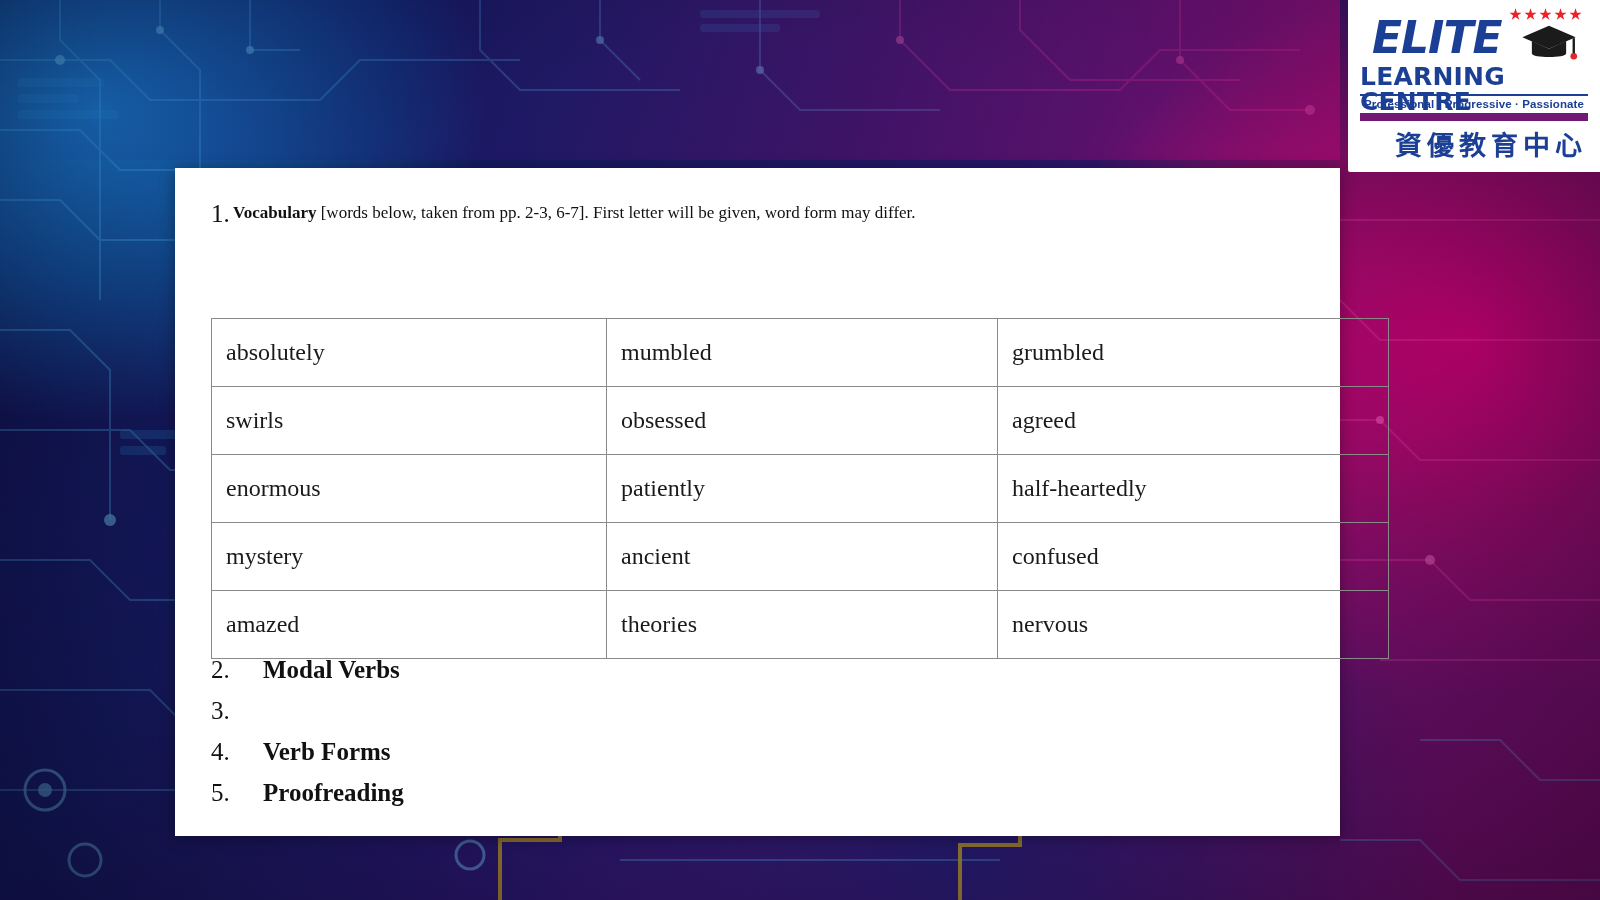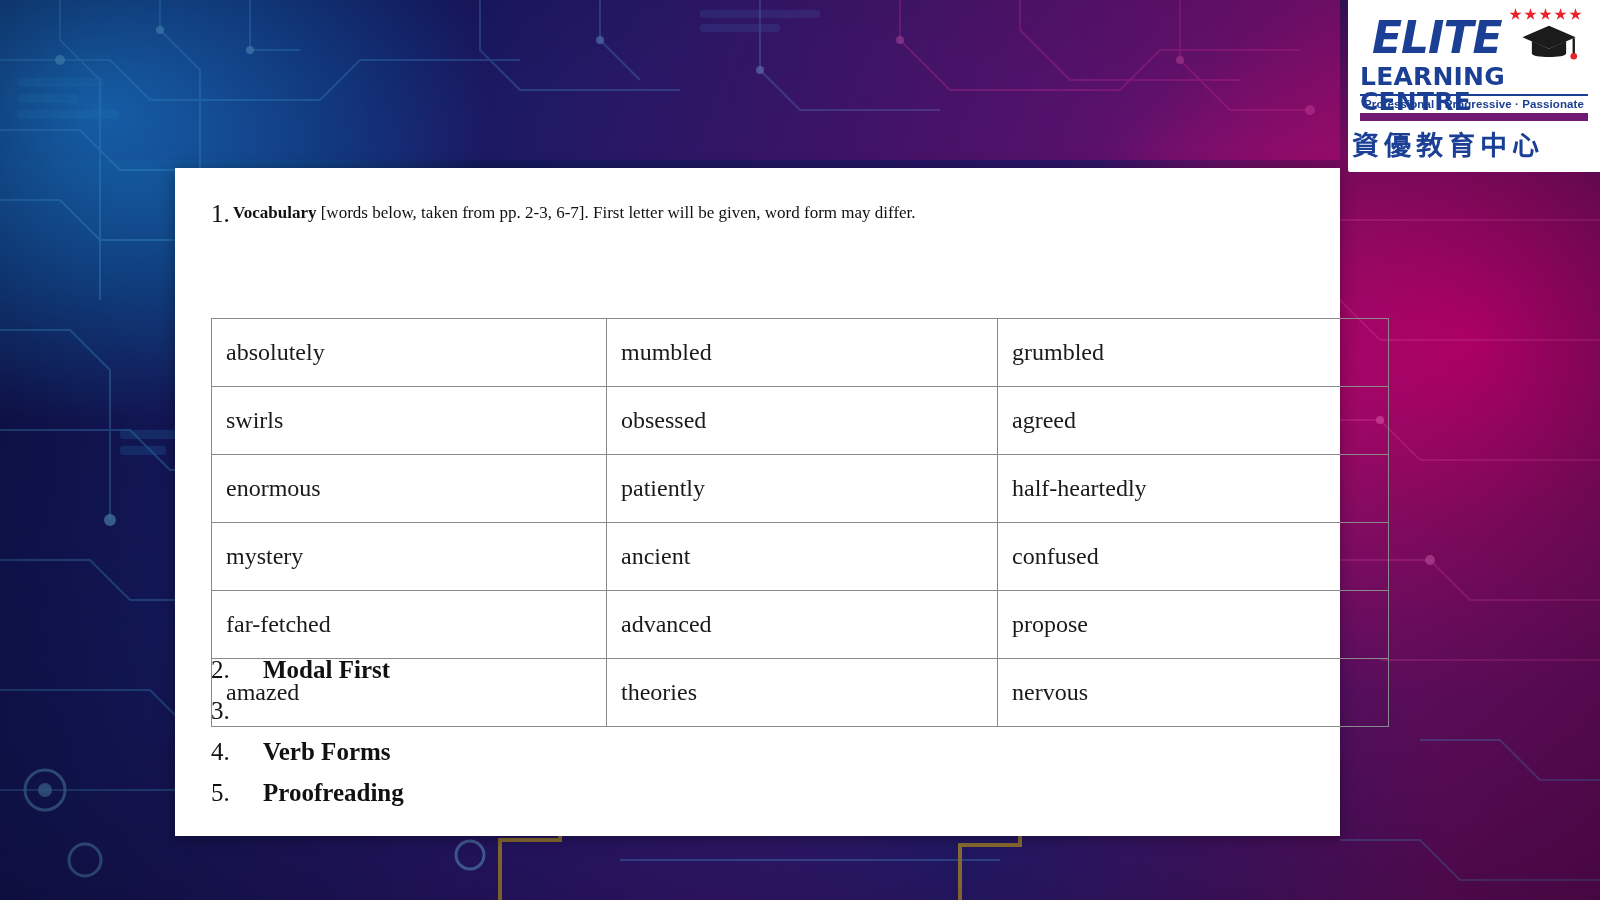--- a/index.html
+++ b/index.html
@@ -127,24 +127,24 @@
     font-weight: 700;
     color: #1b3f94;
     letter-spacing: .1px;
     border-top: 2px solid #1b3f94;
     border-bottom: 8px solid #701a75;
     padding: 2px 0 3px 0;
     text-align: center;
   }
   .logo-cn {
     position: absolute;
-    left: 4px;
+    left: 11px;
     top: 124px;
     width: 228px;
-    text-align: left;
+    text-align: right;
     font-family: "DejaVu Sans", sans-serif;
     font-size: 27px;
     font-weight: 700;
     color: #1b3f94;
     letter-spacing: 5px;
   }
 
   
   .doc {
     position: absolute;
@@ -344,36 +344,31 @@
           <td>enormous</td>
           <td>patiently</td>
           <td>half-heartedly</td>
         </tr>
         <tr>
           <td>mystery</td>
           <td>ancient</td>
           <td>confused</td>
         </tr>
         <tr>
-          <td>far-fetched</td>
-          <td>advanced</td>
-          <td>propose</td>
-        </tr>
-        <tr>
           <td>amazed</td>
           <td>theories</td>
           <td>nervous</td>
         </tr>
       </tbody>
     </table>
 
     <div class="tail-list">
       <div class="tail-row">
         <div class="item-num">2.</div>
-        <div class="tail-label">Modal First</div>
+        <div class="tail-label">Modal Verbs</div>
       </div>
       <div class="tail-row">
         <div class="item-num">3.</div>
       </div>
       <div class="tail-row">
         <div class="item-num">4.</div>
         <div class="tail-label">Verb Forms</div>
       </div>
       <div class="tail-row">
         <div class="item-num">5.</div>

